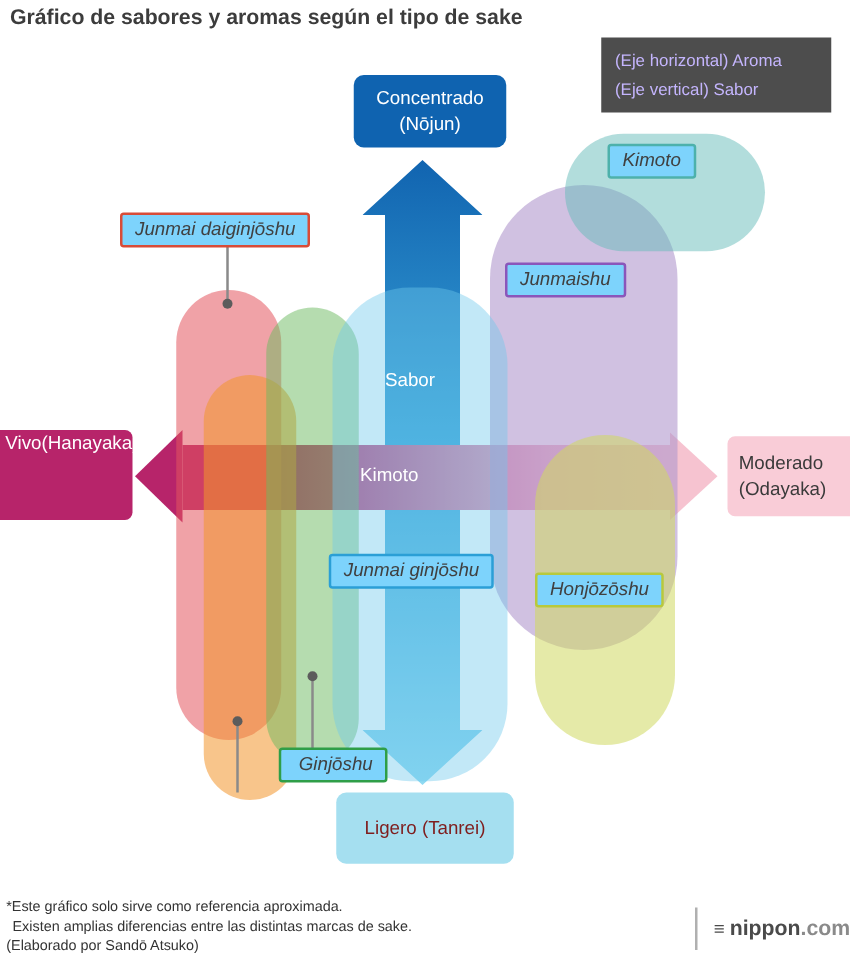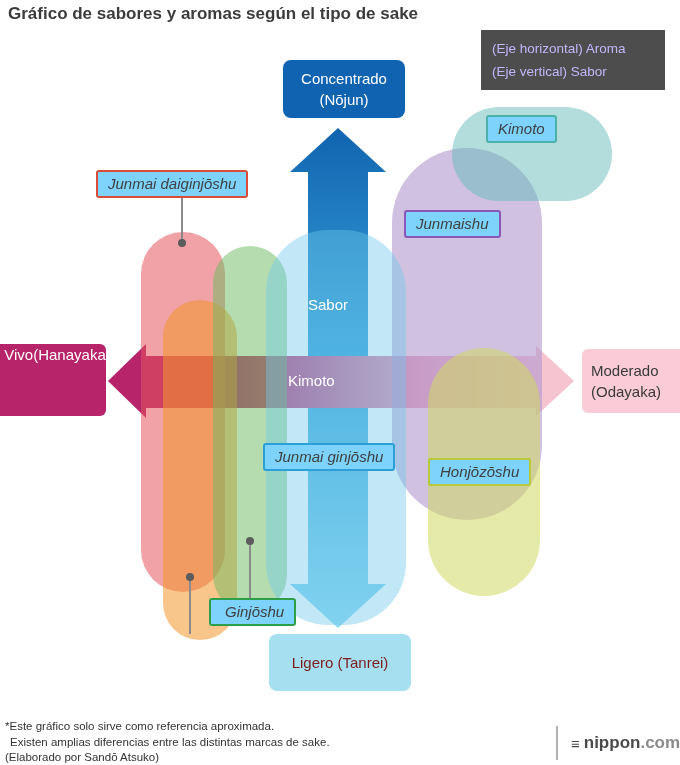--- a/index.html
+++ b/index.html
@@ -83,21 +83,21 @@
     position:absolute; background:#7dd3fc; border:2px solid #888;
     font-style:italic; font-size:15px; color:#404040;
     padding:3px 10px 4px 10px; border-radius:3px; white-space:nowrap;
   }
   .tag-jd { left:96px;  top:170px; border-color:#d84c38; }
   .tag-jm { left:404px; top:210px; border-color:#8a56ba; }
   .tag-ki { left:486px; top:115px; border-color:#4db1ab; }
   .tag-ya { left:483px; top:155px; border-color:#4db1ab; }
   .tag-jg { left:263px; top:443px; border-color:#2b9fd6; }
   .tag-ho { left:428px; top:458px; border-color:#b8c93c; }
-  .tag-gi { left:209px; top:598px; border-color:#2f9e48;padding-left:14px; }
+  .tag-gi { left:223px; top:598px; border-color:#2f9e48;padding-left:14px; }
   .tag-da { left:137px; top:633px; border-color:#f0a125; }
   
   .foot { position:absolute; left:5px; top:719px; font-size:11.5px; color:#333; line-height:15.5px; }
   .foot .indent { padding-left:5px; }
   .logo-wrap { position:absolute; left:556px; top:726px; display:flex; align-items:center; }
   .logo-bar { width:2px; height:34px; background:#b0b0b0; margin-right:13px; }
   .logo-text { font-size:17px; font-weight:bold; color:#4a4a4a; display:flex; align-items:center; }
   .logo-icon { font-weight:normal; font-size:15px; margin-right:4px; color:#4a4a4a; }
   .logo-tld { color:#8a8a8a; }
 </style>

